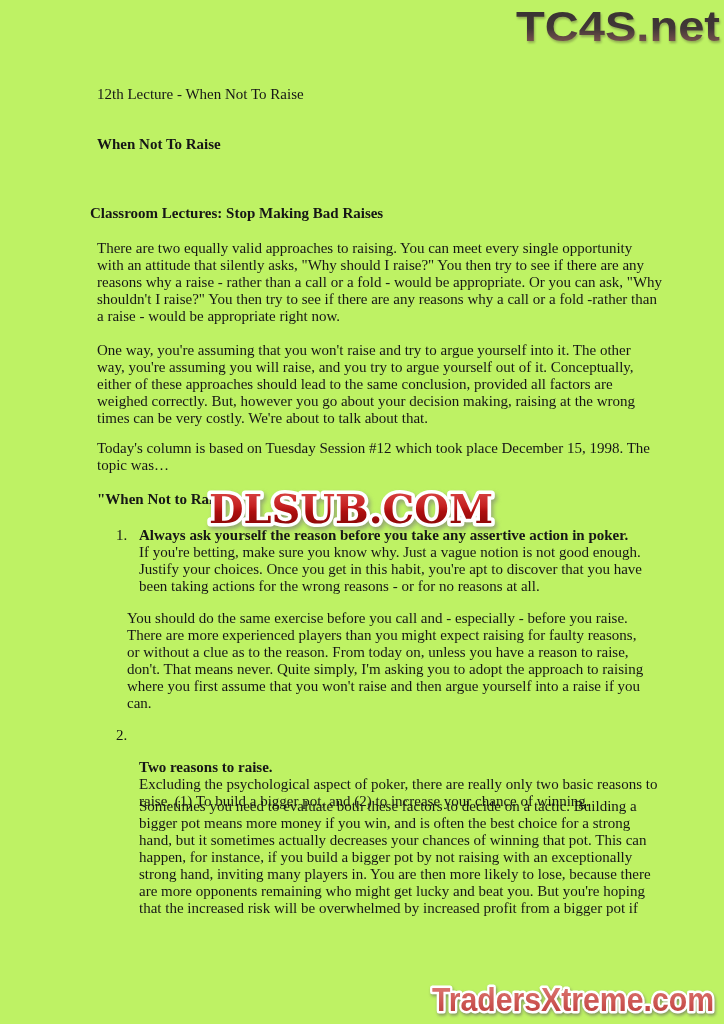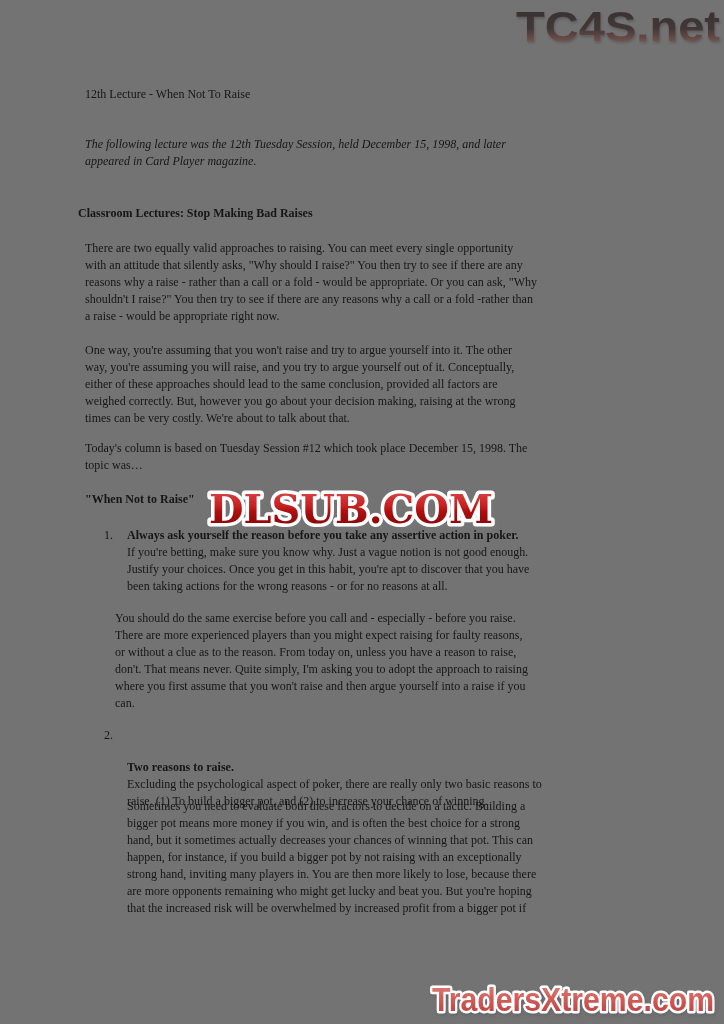--- a/index.html
+++ b/index.html
@@ -1,29 +1,30 @@
 <!DOCTYPE html>
 <html><head>
 <meta charset="utf-8">
 <style>
   html, body { margin: 0; padding: 0; }
   body { background: #ffffff; }
   .page {
     position: relative;
     width: 724px;
     height: 1024px;
-    background: #737373;
+    background: #bef264;
     font-family: "Liberation Serif", serif;
     color: #161616;
     overflow: hidden;
   }
   .block {
     position: absolute;
-    font-size: 12px;
+    font-size: 15px;
     line-height: 17px;
+    margin-left: 12px;
   }
   .pre { white-space: pre-line; }
   .b { font-weight: bold; }
   .i { font-style: italic; }
   .w570 { width: 572px; }
   .w530 { width: 532px; }
 
   
   #page-heading     { left: 85px;  top: 86px;  }
   #title-block      { left: 85px;  top: 136px; width: 572px; }
@@ -62,22 +63,21 @@
           <stop offset="100%" stop-color="#96625a"></stop>
         </linearGradient>
       </defs>
       <text x="106" y="40" text-anchor="middle" textLength="204" lengthAdjust="spacingAndGlyphs" font-family="Liberation Sans, sans-serif" font-weight="bold" font-size="43" fill="url(#tc4sGrad)">TC4S.net</text>
     </svg>
   </div>
 
   <div id="page-heading" class="block">12th Lecture - When Not To Raise</div>
 
   <div id="title-block" class="block">
-    <div class="i pre">The following lecture was the 12th Tuesday Session, held December 15, 1998, and later
-appeared in Card Player magazine.</div>
+    <div class="b">When Not To Raise</div>
   </div>
 
   <div id="section-heading" class="block b">Classroom Lectures: Stop Making Bad Raises</div>
 
   <div id="para1" class="block pre w570">There are two equally valid approaches to raising. You can meet every single opportunity
 with an attitude that silently asks, "Why should I raise?" You then try to see if there are any
 reasons why a raise - rather than a call or a fold - would be appropriate. Or you can ask, "Why
 shouldn't I raise?" You then try to see if there are any reasons why a call or a fold -rather than
 a raise - would be appropriate right now.</div>
   <div id="para2" class="block pre w570">One way, you're assuming that you won't raise and try to argue yourself into it. The other

